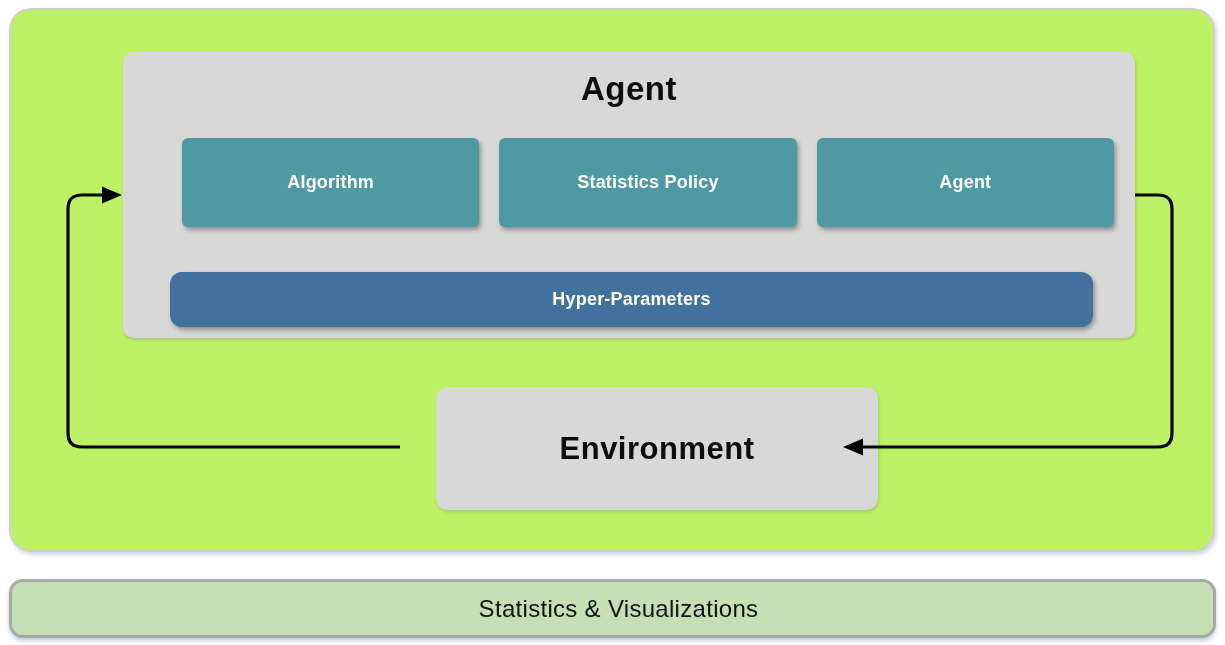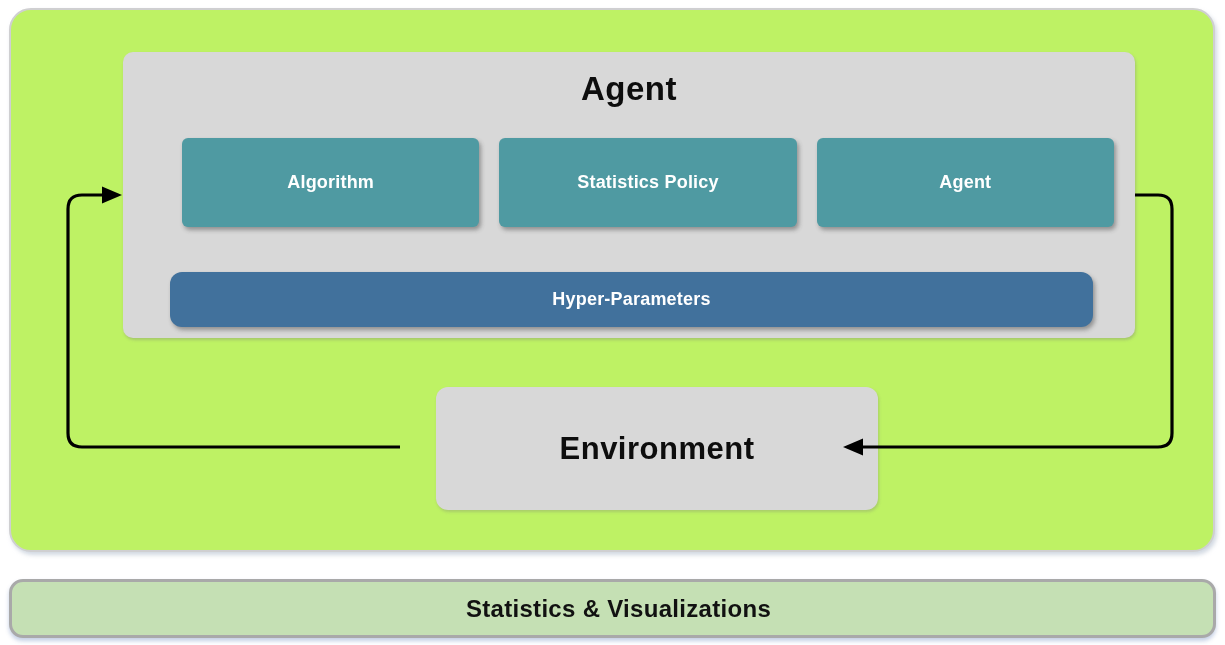--- a/index.html
+++ b/index.html
@@ -134,21 +134,21 @@
     background: #c5e0b4;
     border: 3px solid #a9a9a9;
     border-radius: 14px;
     box-shadow: 0 3px 4px rgba(190,202,225,0.9);
     display: flex;
     align-items: center;
     justify-content: center;
   }
   .footer-bar span {
     font-size: 24px;
-    font-weight: bold;
+    font-weight: normal;
     color: #111111;
     letter-spacing: 0.3px;
     margin-left: 12px;
   }
 </style>
 </head>
 <body>
 
 <div class="canvas">
 

